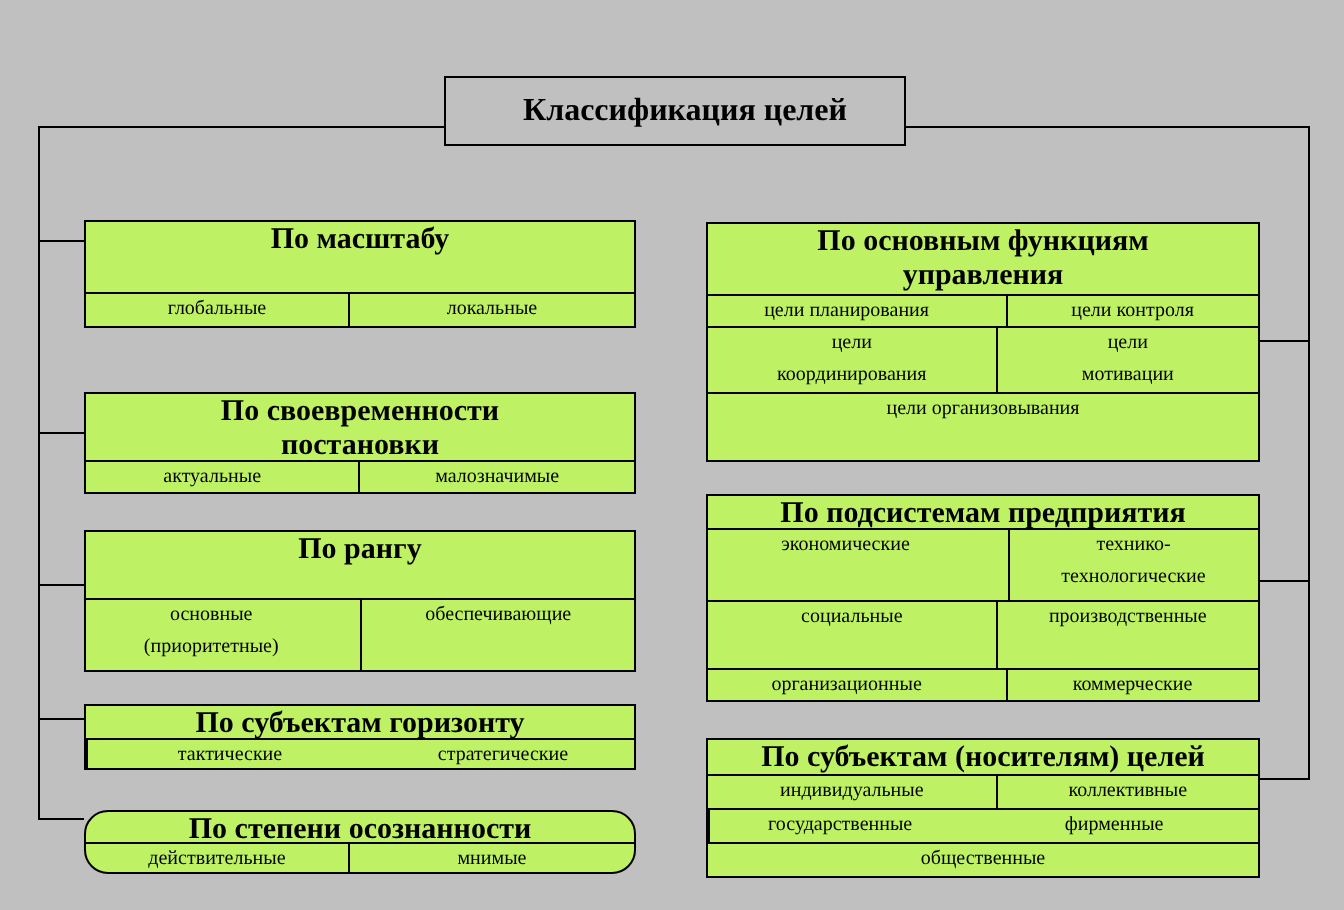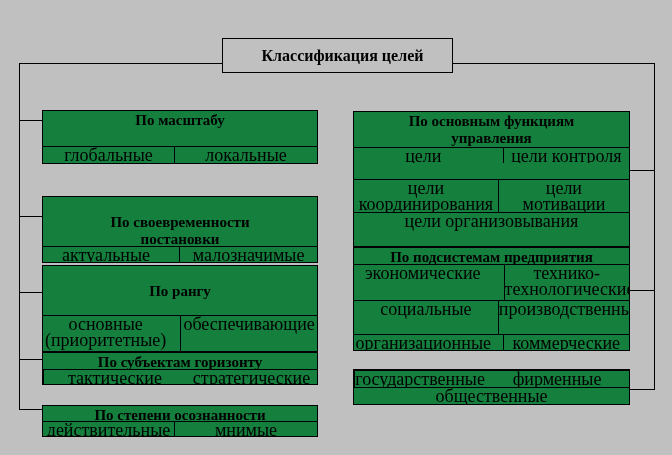--- a/index.html
+++ b/index.html
@@ -13,73 +13,73 @@
     height:455px;
     background:#c0c0c0;
     color:#000;
     overflow:hidden;
   }
   .line{position:absolute;background:#000;}
   .box{
     position:absolute;
     box-sizing:border-box;
     border:1px solid #000;
-    background:#15803d;
+    background:#bef264;
   }
   .hdr{
     box-sizing:border-box;
     font-weight:bold;
     font-size:15px;
     line-height:17px;
     text-align:center;
     white-space:pre-line;
     padding-top:1px;
     overflow:hidden;
   }
   .row{
     box-sizing:border-box;
     display:flex;
     border-top:1px solid #000;
   }
   .cell{
     box-sizing:border-box;
-    font-size:18px;
+    font-size:10px;
     line-height:16px;
     text-align:center;
     white-space:pre-line;
     padding-top:0px;
     overflow:hidden;
   }
   .cell.c2{border-left:1px solid #000;}
   
   .lL{width:47.8%;} .lR{width:52.2%;}
   .rL{width:52.3%;} .rR{width:47.7%;}
   .full{width:100%;}
   
   .hh15{height:15px;} .hh16{height:16px;gap:10px;} .hh17{height:17px;}
-  .hh33{height:33px;margin-top:16px;} .hh34{height:34px;} .hh35{height:35px;} .hh36{height:36px;gap:12px;}
+  .hh33{height:33px;} .hh34{height:34px;} .hh35{height:35px;} .hh36{height:36px;gap:12px;}
   
   #titlebox{
     position:absolute;
     left:222px;top:38px;width:231px;height:35px;
     box-sizing:border-box;
     border:1px solid #000;
     background:#c0c0c0;
     font-weight:bold;
     font-size:16px;
     line-height:33px;
     text-align:center;
     padding-left:10px;
   }
   
   #bl0{left:42px;top:110px;width:276px;}
   #bl1{left:42px;top:196px;width:276px;}
   #bl2{left:42px;top:265px;width:276px;}
   #bl3{left:42px;top:352px;width:276px;}
-  #bl4{left:42px;top:405px;width:276px;}
+  #bl4{left:42px;top:405px;width:276px;border-radius:12px;}
   #br0{left:353px;top:111px;width:277px;}
   #br1{left:353px;top:247px;width:277px;}
   #br2{left:353px;top:369px;width:277px;}
 </style>
 </head>
 <body>
 
 <div id="canvas">
 
   <div class="line" style="left:19px;top:63px;width:204px;height:1px;"></div>
@@ -170,20 +170,25 @@
       <div class="cell rL">социальные</div>
       <div class="cell rR c2">производственные</div>
     </div>
     <div class="row hh16">
       <div class="cell rL">организационные</div>
       <div class="cell rR c2">коммерческие</div>
     </div>
   </div>
 
   <div class="box" id="br2">
+    <div class="hdr hh17">По субъектам (носителям) целей</div>
+    <div class="row hh17">
+      <div class="cell rL">индивидуальные</div>
+      <div class="cell rR c2">коллективные</div>
+    </div>
     <div class="row hh17">
       <div class="cell rR c2">государственные</div>
       <div class="cell rL">фирменные</div>
     </div>
     <div class="row hh17">
       <div class="cell full">общественные</div>
     </div>
   </div>
 
 </div>

